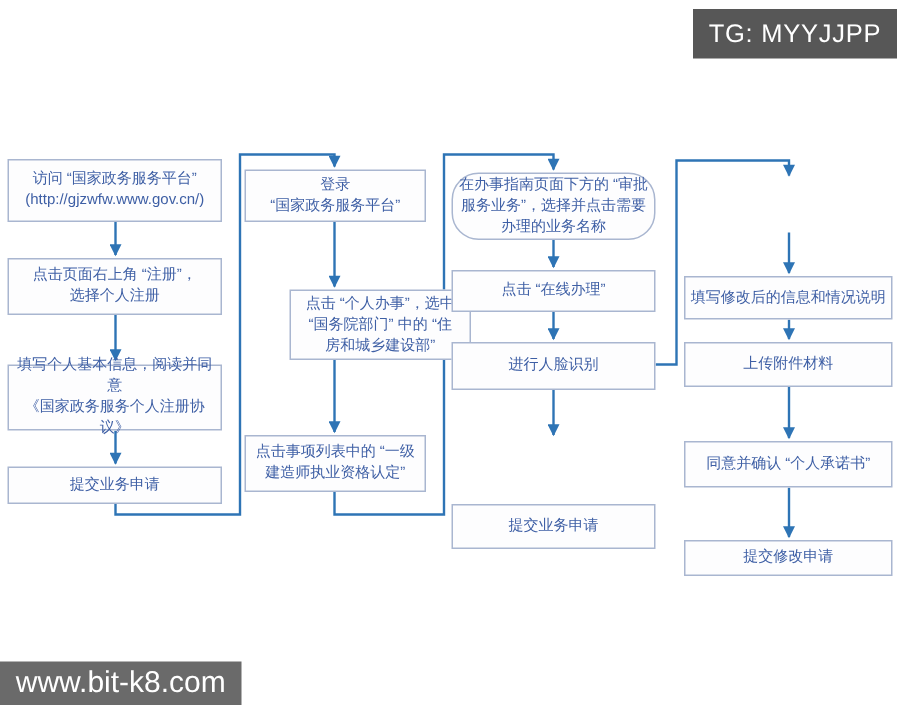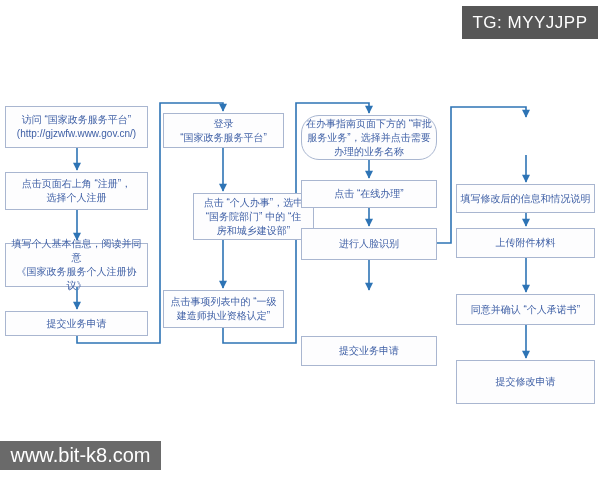--- a/index.html
+++ b/index.html
@@ -87,19 +87,19 @@
   <div class="step" style="left:301px;top:115px;width:136px;height:45px;border-radius:18px;">在办事指南页面下方的 “审批
 服务业务”，选择并点击需要
 办理的业务名称</div>
   <div class="step" style="left:301px;top:180px;width:136px;height:28px;">点击 “在线办理”</div>
   <div class="step" style="left:301px;top:228px;width:136px;height:32px;">进行人脸识别</div>
   <div class="step" style="left:301px;top:292px;width:136px;height:30px;margin-top:44px;">提交业务申请</div>
 
   <div class="step" style="left:456px;top:184px;width:139px;height:29px;">填写修改后的信息和情况说明</div>
   <div class="step" style="left:456px;top:228px;width:139px;height:30px;">上传附件材料</div>
   <div class="step" style="left:456px;top:294px;width:139px;height:31px;">同意并确认 “个人承诺书”</div>
-  <div class="step" style="left:456px;top:360px;width:139px;height:44px;">提交修改申请</div>
+  <div class="step" style="left:456px;top:360px;width:139px;height:24px;">提交修改申请</div>
 
   <div class="badge">TG: MYYJJPP</div>
 
   <div class="footer-bar">www.bit-k8.com</div>
 
 </div>
 
 </body></html>

